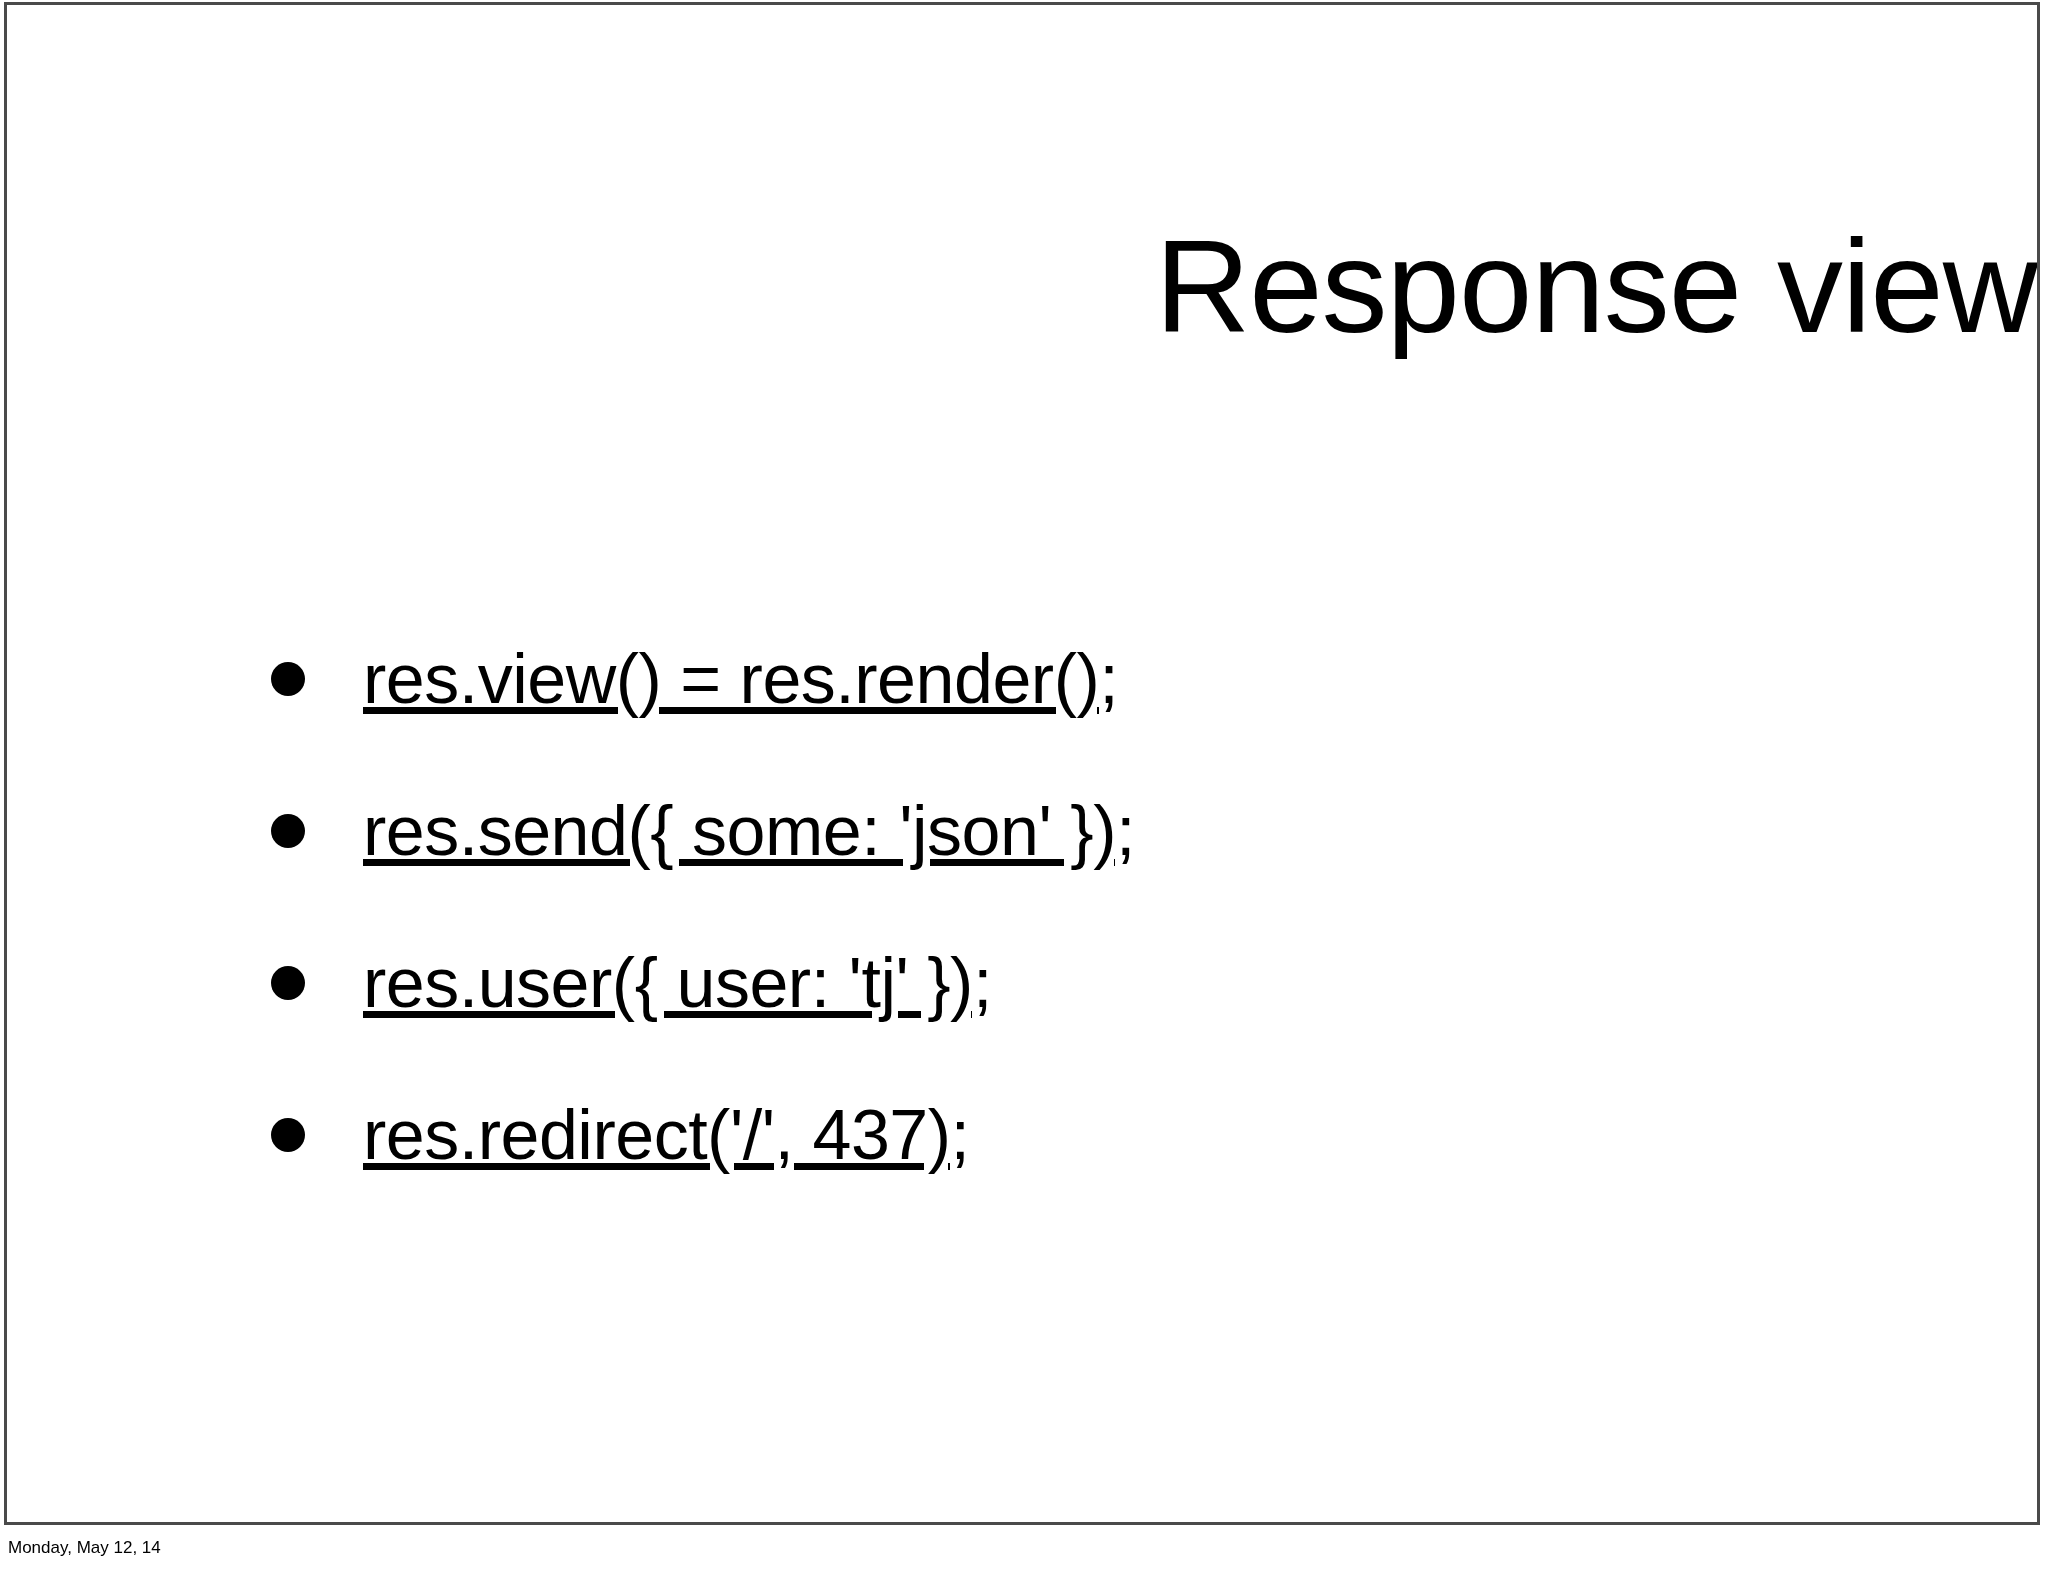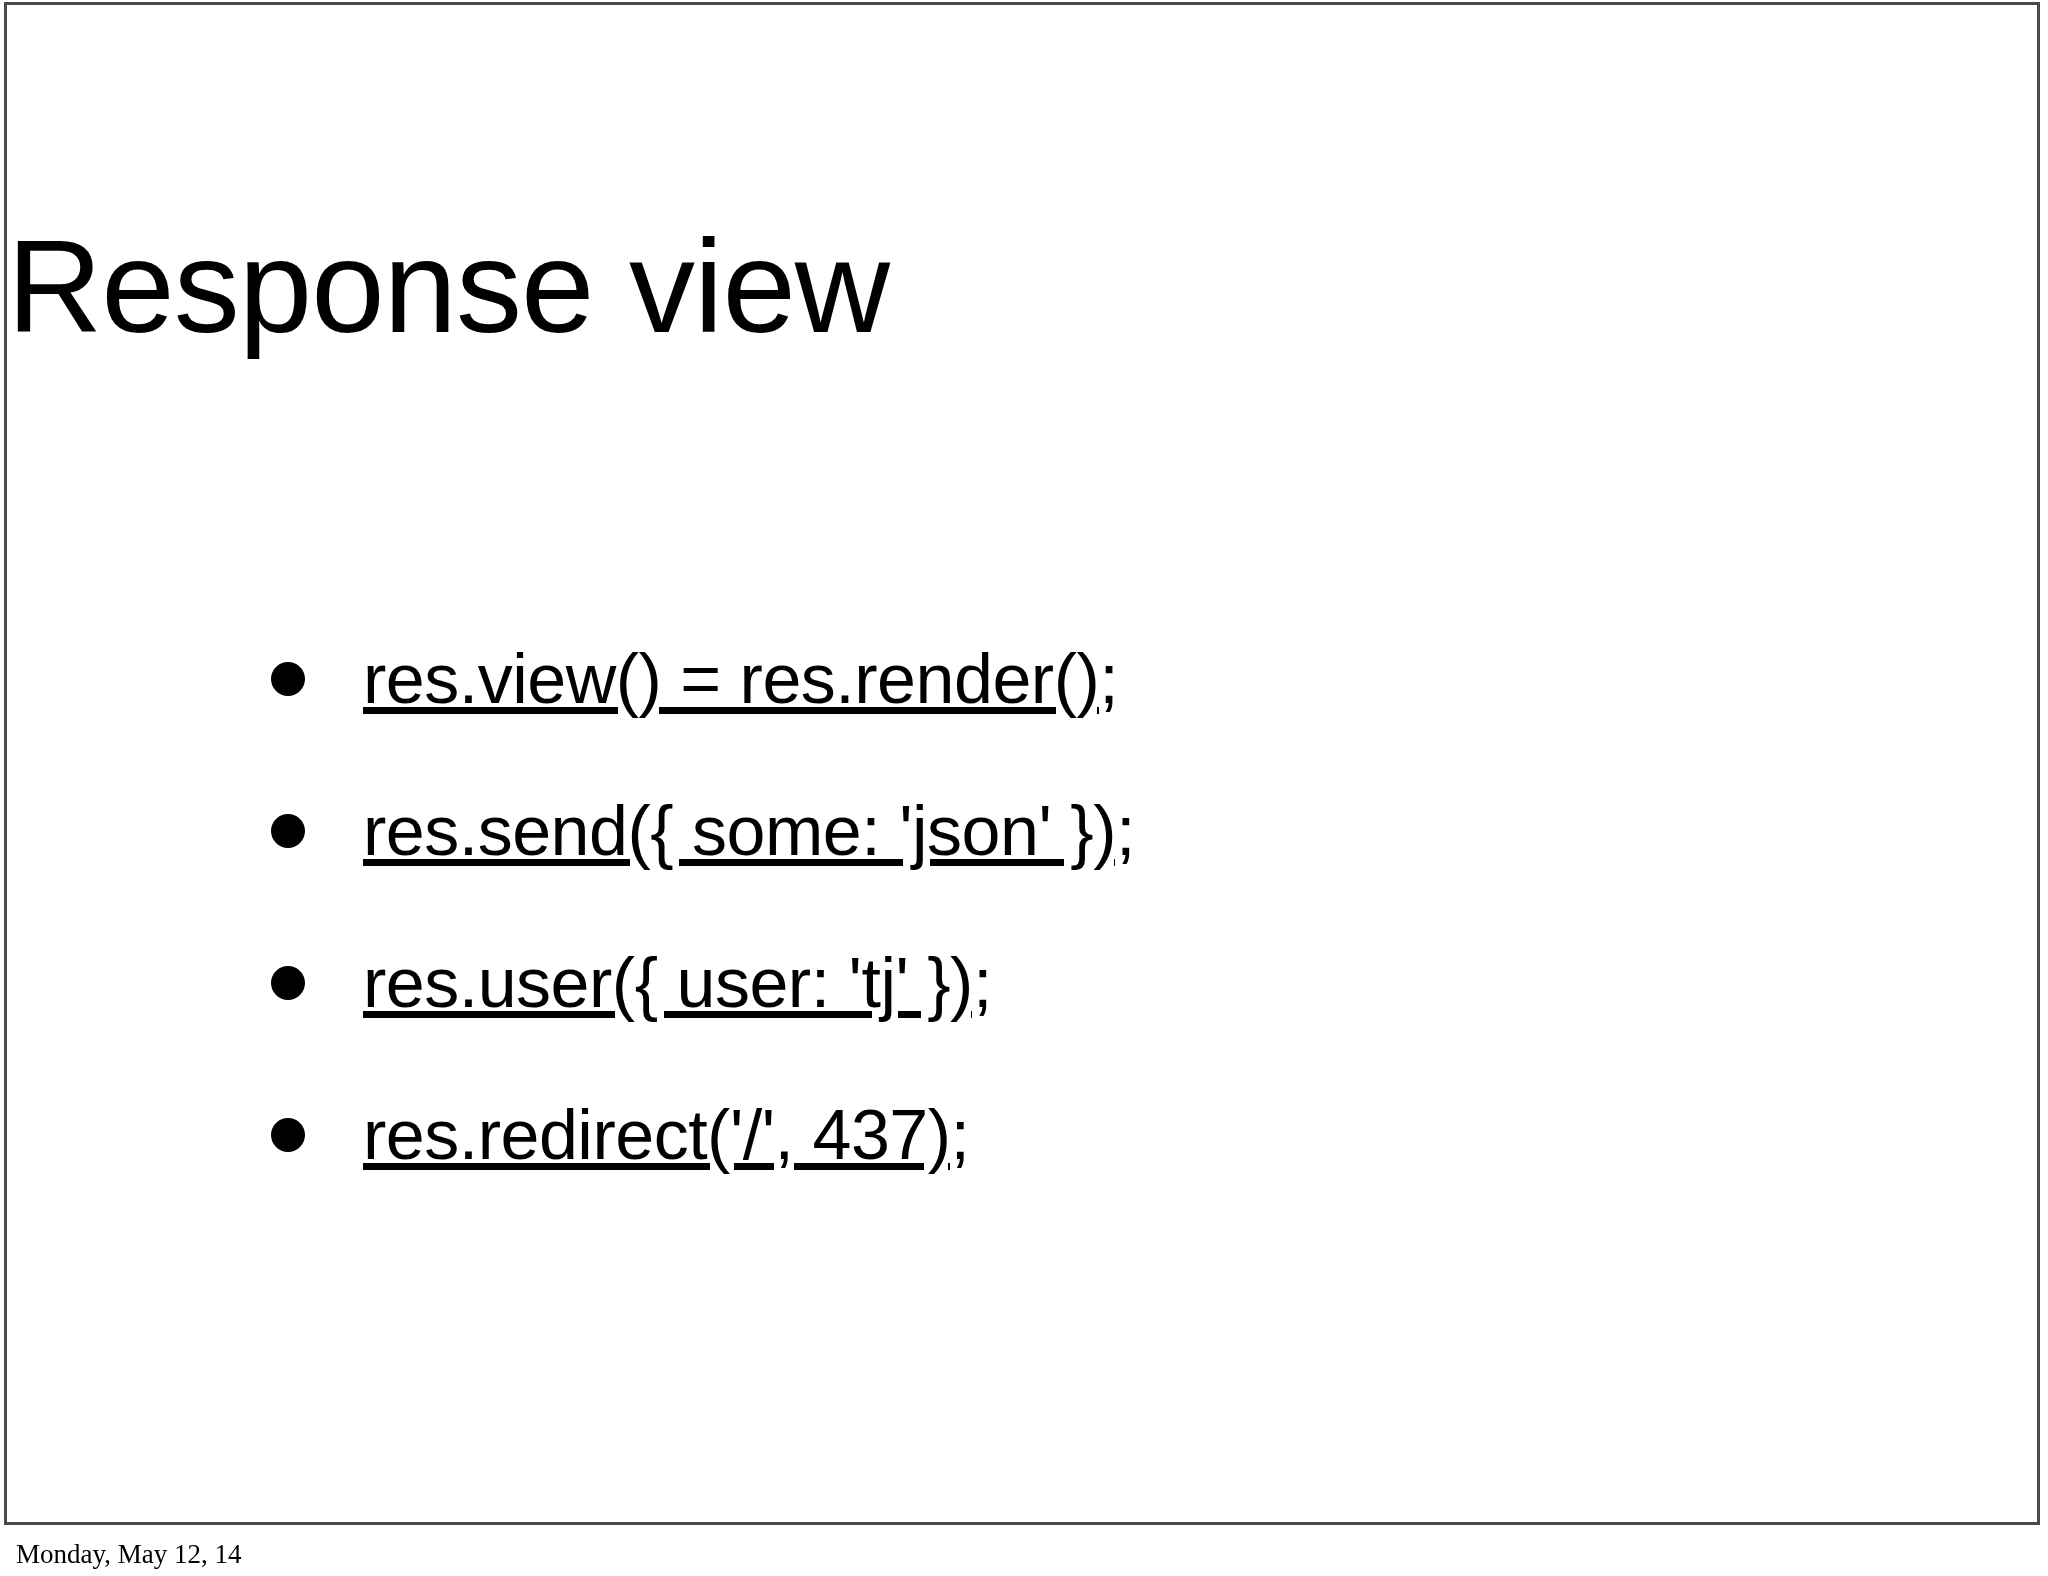--- a/index.html
+++ b/index.html
@@ -24,21 +24,21 @@
     border: 3px solid #4a4a4a;
     background: #ffffff;
     overflow: hidden;
   }
 
   .slide-title {
     position: absolute;
     left: 0;
     top: 128px;
     width: 100%;
-    text-align: left;
+    text-align: right;
     font-size: 132px;
     line-height: 1.0;
     font-weight: 400;
     color: #000000;
     letter-spacing: -1px;
     white-space: nowrap;
   }
 
   .bullet-list {
     position: absolute;
@@ -74,26 +74,26 @@
   .bullet-text {
     font-size: 70px;
     line-height: 1.0;
     color: #000000;
     white-space: nowrap;
     letter-spacing: -0.5px;
   }
 
   .footer-date {
     position: absolute;
-    left: 16px;
+    left: 8px;
     top: 1538px;
-    font-size: 27px;
+    font-size: 17px;
     line-height: 1.2;
     color: #000000;
-    font-family: Liberation Serif, serif;
+    font-family: Liberation Sans, sans-serif;
   }
 </style>
 </head>
 <body>
 
 <div class="slide-frame">
 
   <h1 class="slide-title">Response view</h1>
 
   <ul class="bullet-list">

